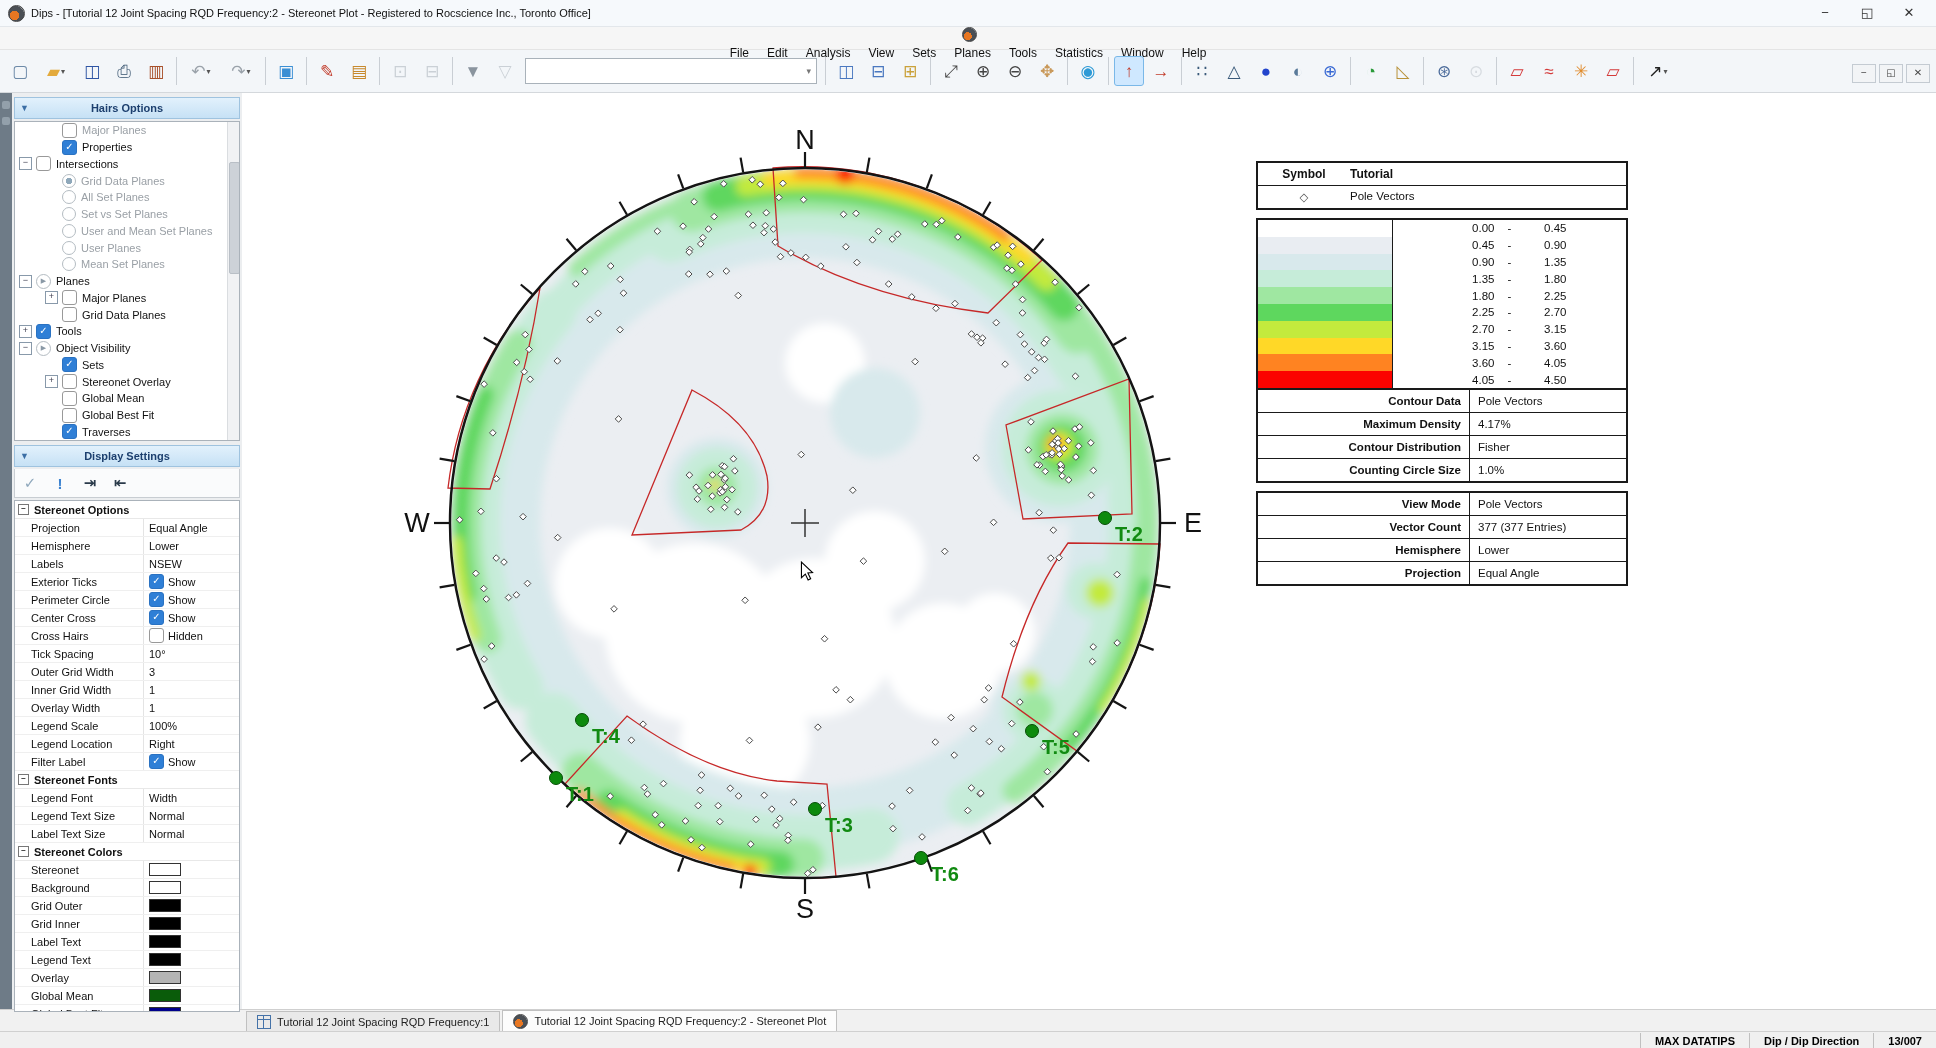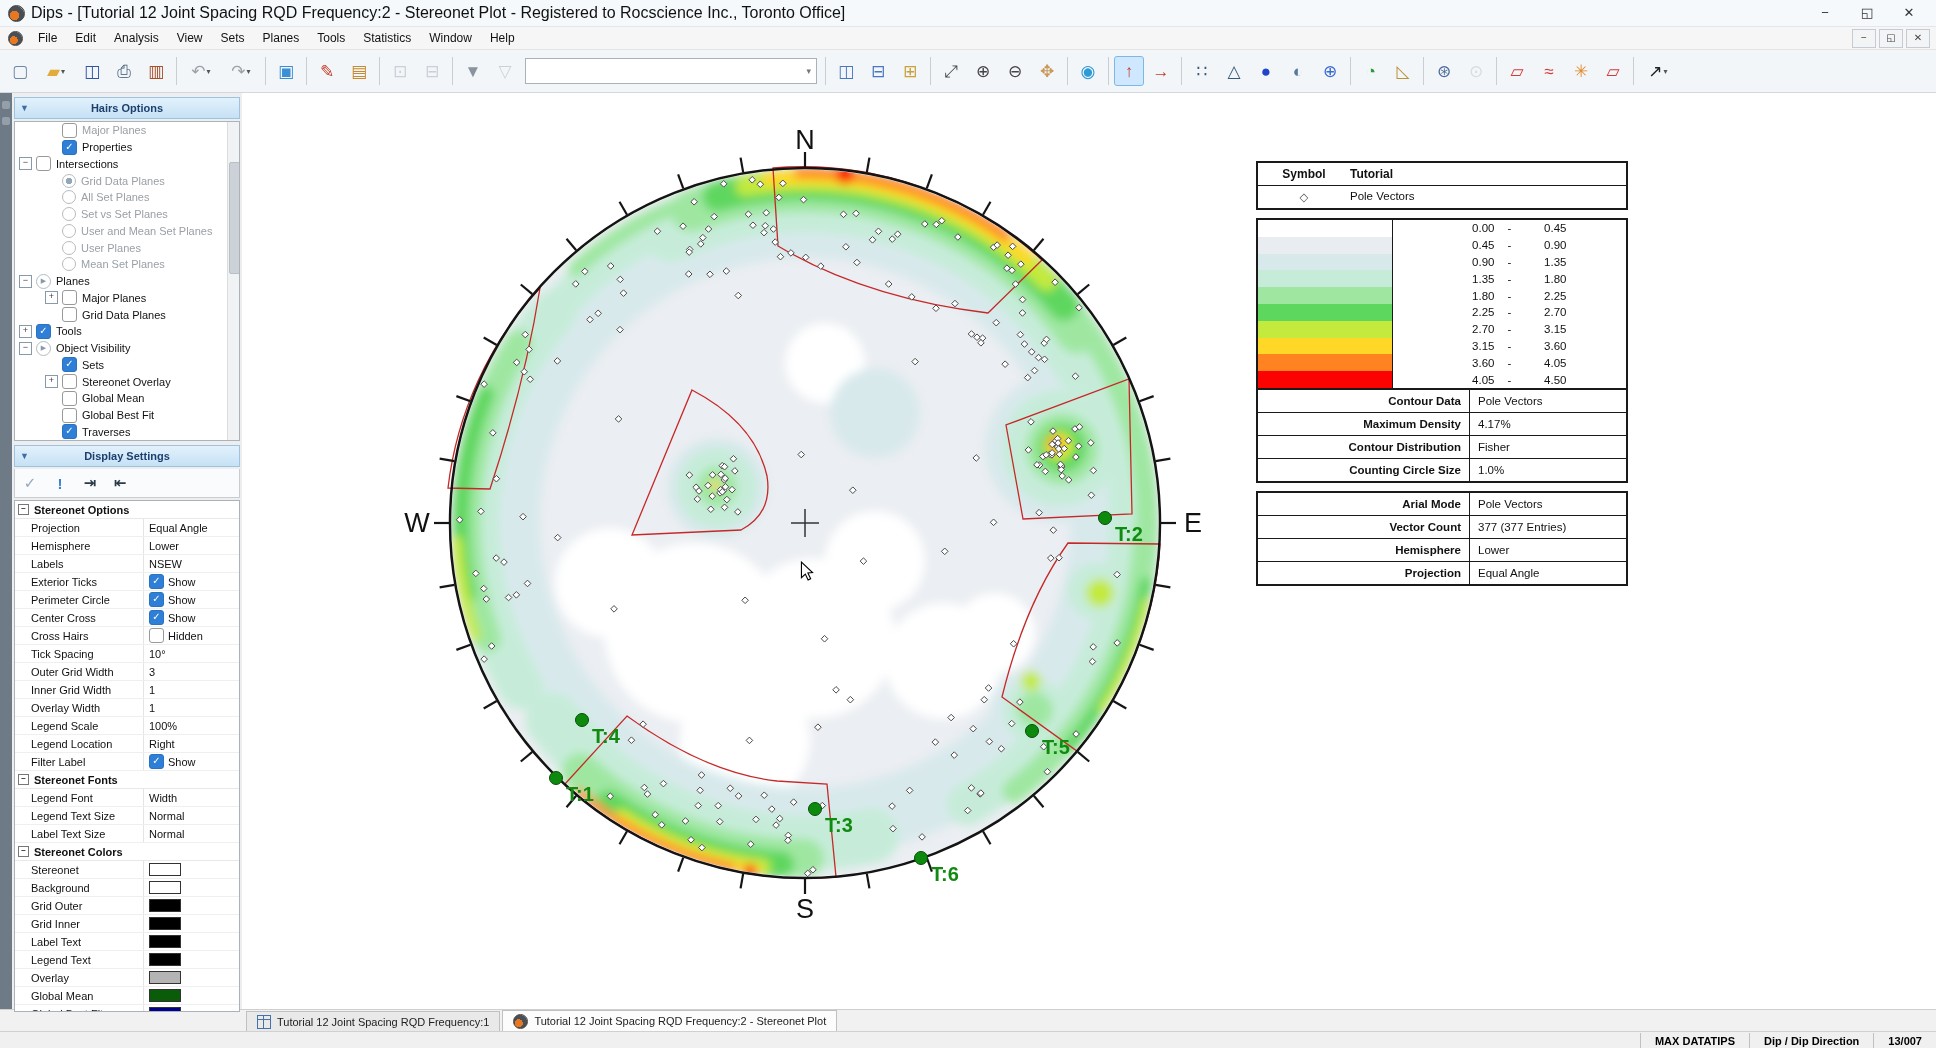--- a/index.html
+++ b/index.html
@@ -1,23 +1,23 @@
 <!DOCTYPE html>
 <html><head>
 <meta charset="utf-8">
 <style>
   html,body{margin:0;padding:0;width:1936px;height:1048px;overflow:hidden;
     font-family:"Liberation Sans","DejaVu Sans",sans-serif;background:#fff;}
   .titlebar{height:26px;background:#f6f9fc;display:flex;align-items:center;border-bottom:1px solid #e3e7eb;}
   .app-icon{width:15px;height:15px;border-radius:50%;margin:0 6px 0 8px;border:1px solid #444;
     background:radial-gradient(circle at 36% 64%, #e87722 0 34%, #4a4f55 35% 72%, #8b9197 73%);flex:0 0 auto;}
-  .title-text{font-size:16px;color:#111;flex:1;white-space:nowrap;overflow:hidden;}
+  .title-text{font-size:11px;color:#111;flex:1;white-space:nowrap;overflow:hidden;}
   .winbtns{display:flex;align-items:center;margin-right:6px;}
   .winbtn{width:42px;height:22px;text-align:center;line-height:22px;font-size:13px;color:#333;cursor:default;}
-  .menubar{height:22px;background:#f6f6f6;display:flex;align-items:center;border-bottom:1px solid #e4e4e4;}
+  .menubar{height:22px;background:#f6f6f6;display:flex;align-items:center;border-bottom:1px solid #e4e4e4;flex-direction:column;}
   .menu-item{font-size:12px;color:#111;padding:0 9px;line-height:22px;}
   .mdi-btns{margin-left:auto;display:flex;margin-right:6px;}
   .mdi-btn{width:22px;height:17px;border:1px solid #c4cbd2;background:#f2f4f6;margin-left:3px;
     font-size:10px;line-height:15px;text-align:center;color:#444;}
   .toolbar{height:42px;background:#f3f6f9;display:flex;align-items:center;padding:0 4px;border-bottom:1px solid #d4d8dc;}
   .tbtn{width:28px;height:28px;display:flex;align-items:center;justify-content:center;margin:0 1px;border:1px solid transparent;border-radius:3px;position:relative;}
   .tbtn .tglyph{font-size:17px;line-height:1;}
   .tbtn .tdrop{font-size:8px;color:#555;margin-left:1px;}
   .tbtn.withdrop{width:36px;}
   .tbtn.disabled{opacity:.38;}
@@ -1043,21 +1043,21 @@
             </div>
             <div class="lrow">
               <div class="lc1">Counting Circle Size</div>
               <div class="lc2">1.0%</div>
             </div>
           </div>
       </div>
       <div style="height:8px;"></div>
       <div class="ltable t4" id="plot-info">
           <div class="lrow">
-            <div class="lc1">Arial Mode</div>
+            <div class="lc1">View Mode</div>
             <div class="lc2">Pole Vectors</div>
           </div>
           <div class="lrow">
             <div class="lc1">Vector Count</div>
             <div class="lc2">377 (377 Entries)</div>
           </div>
           <div class="lrow">
             <div class="lc1">Hemisphere</div>
             <div class="lc2">Lower</div>
           </div>

